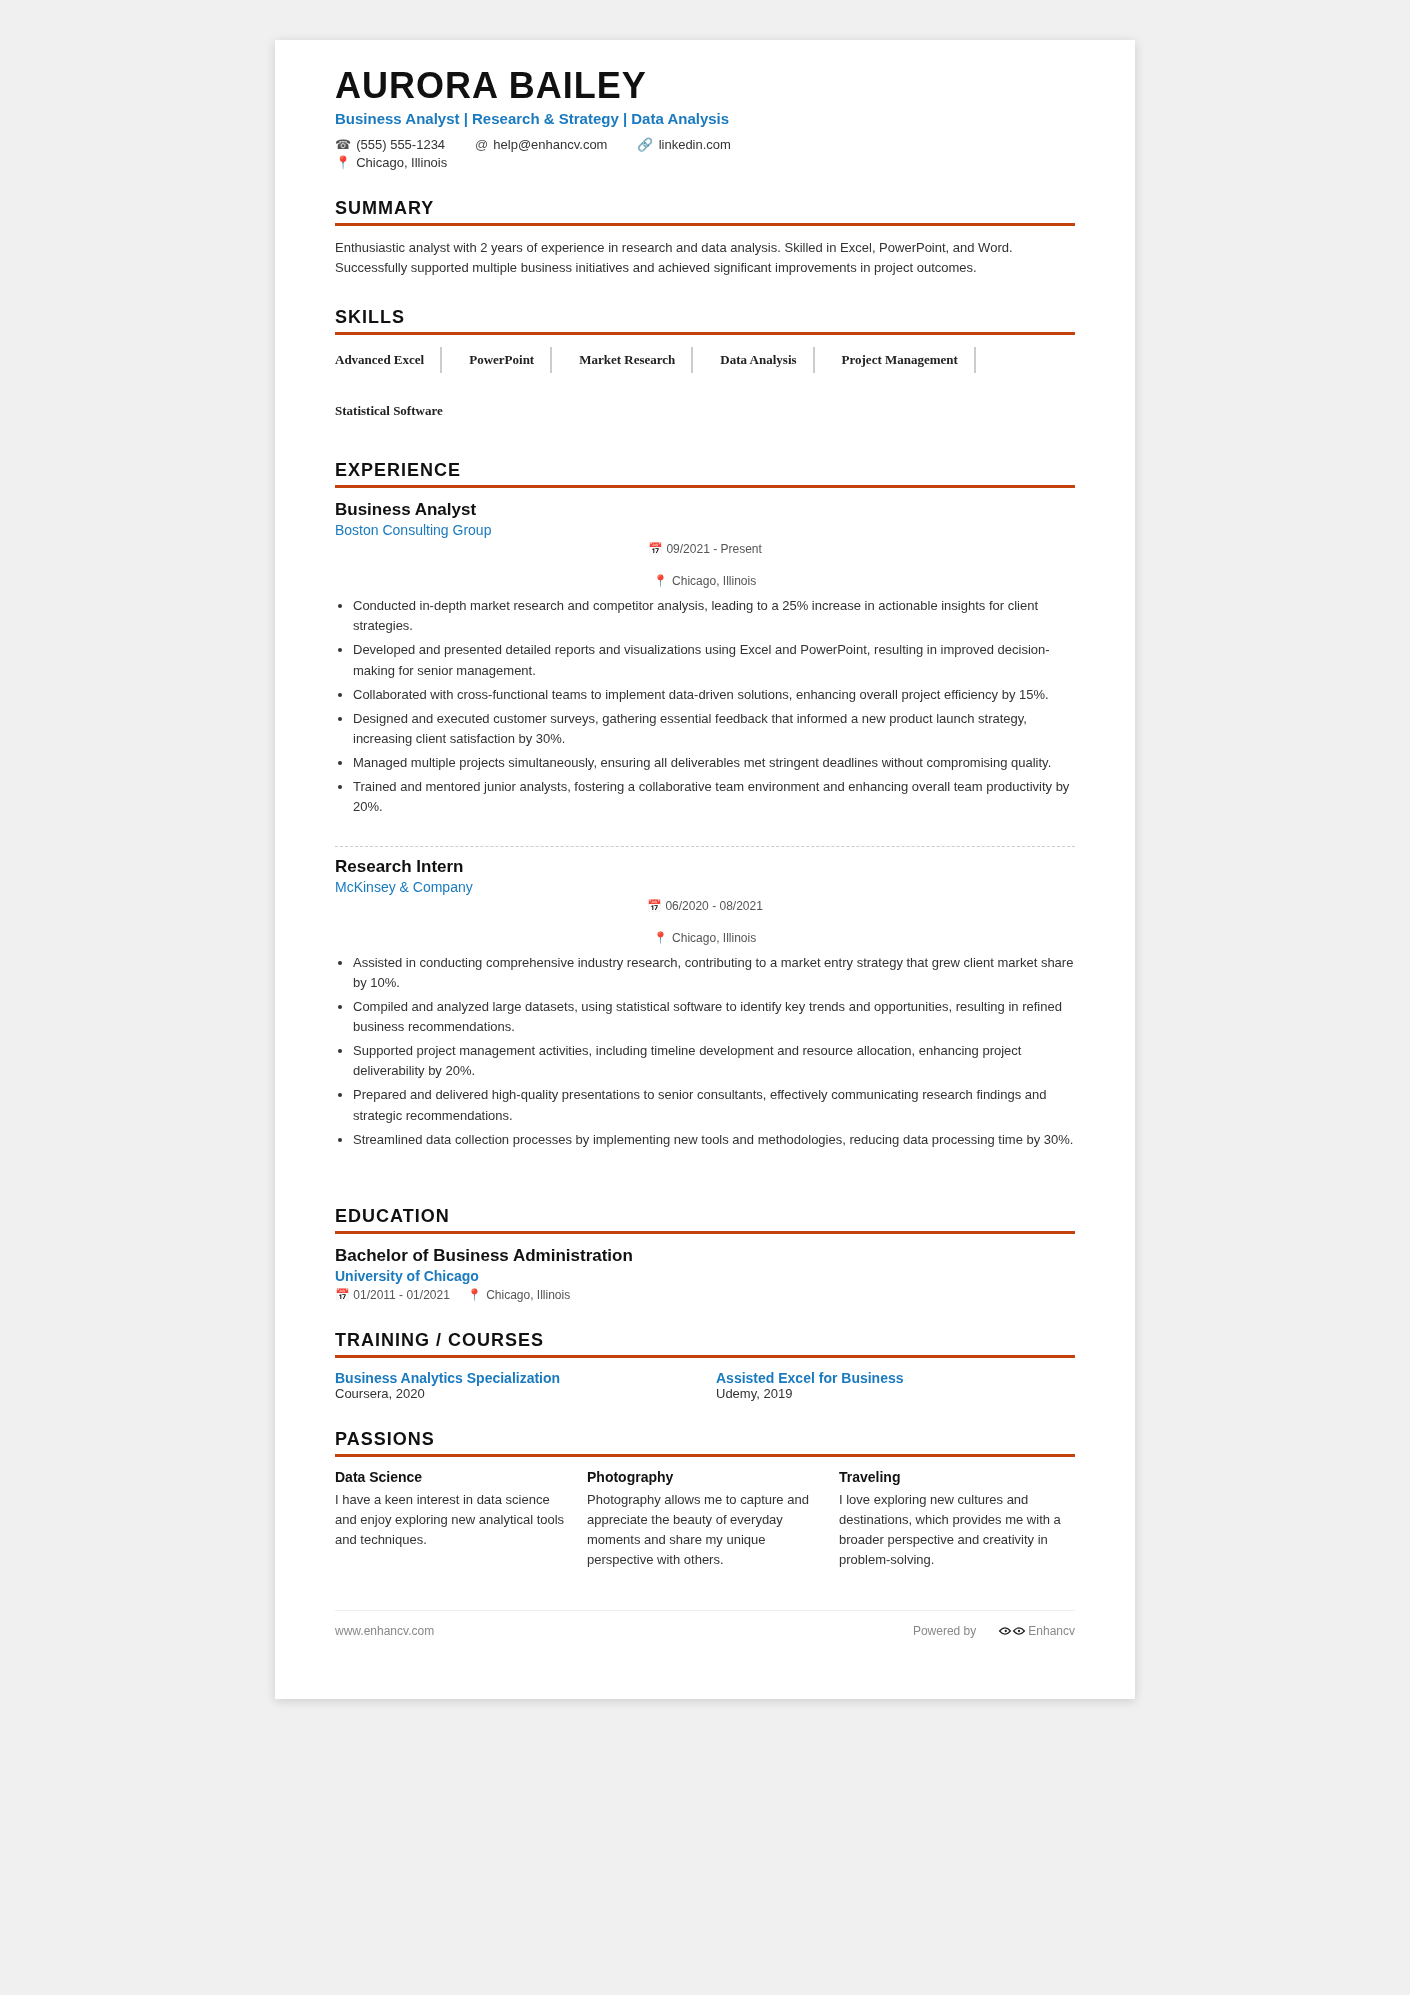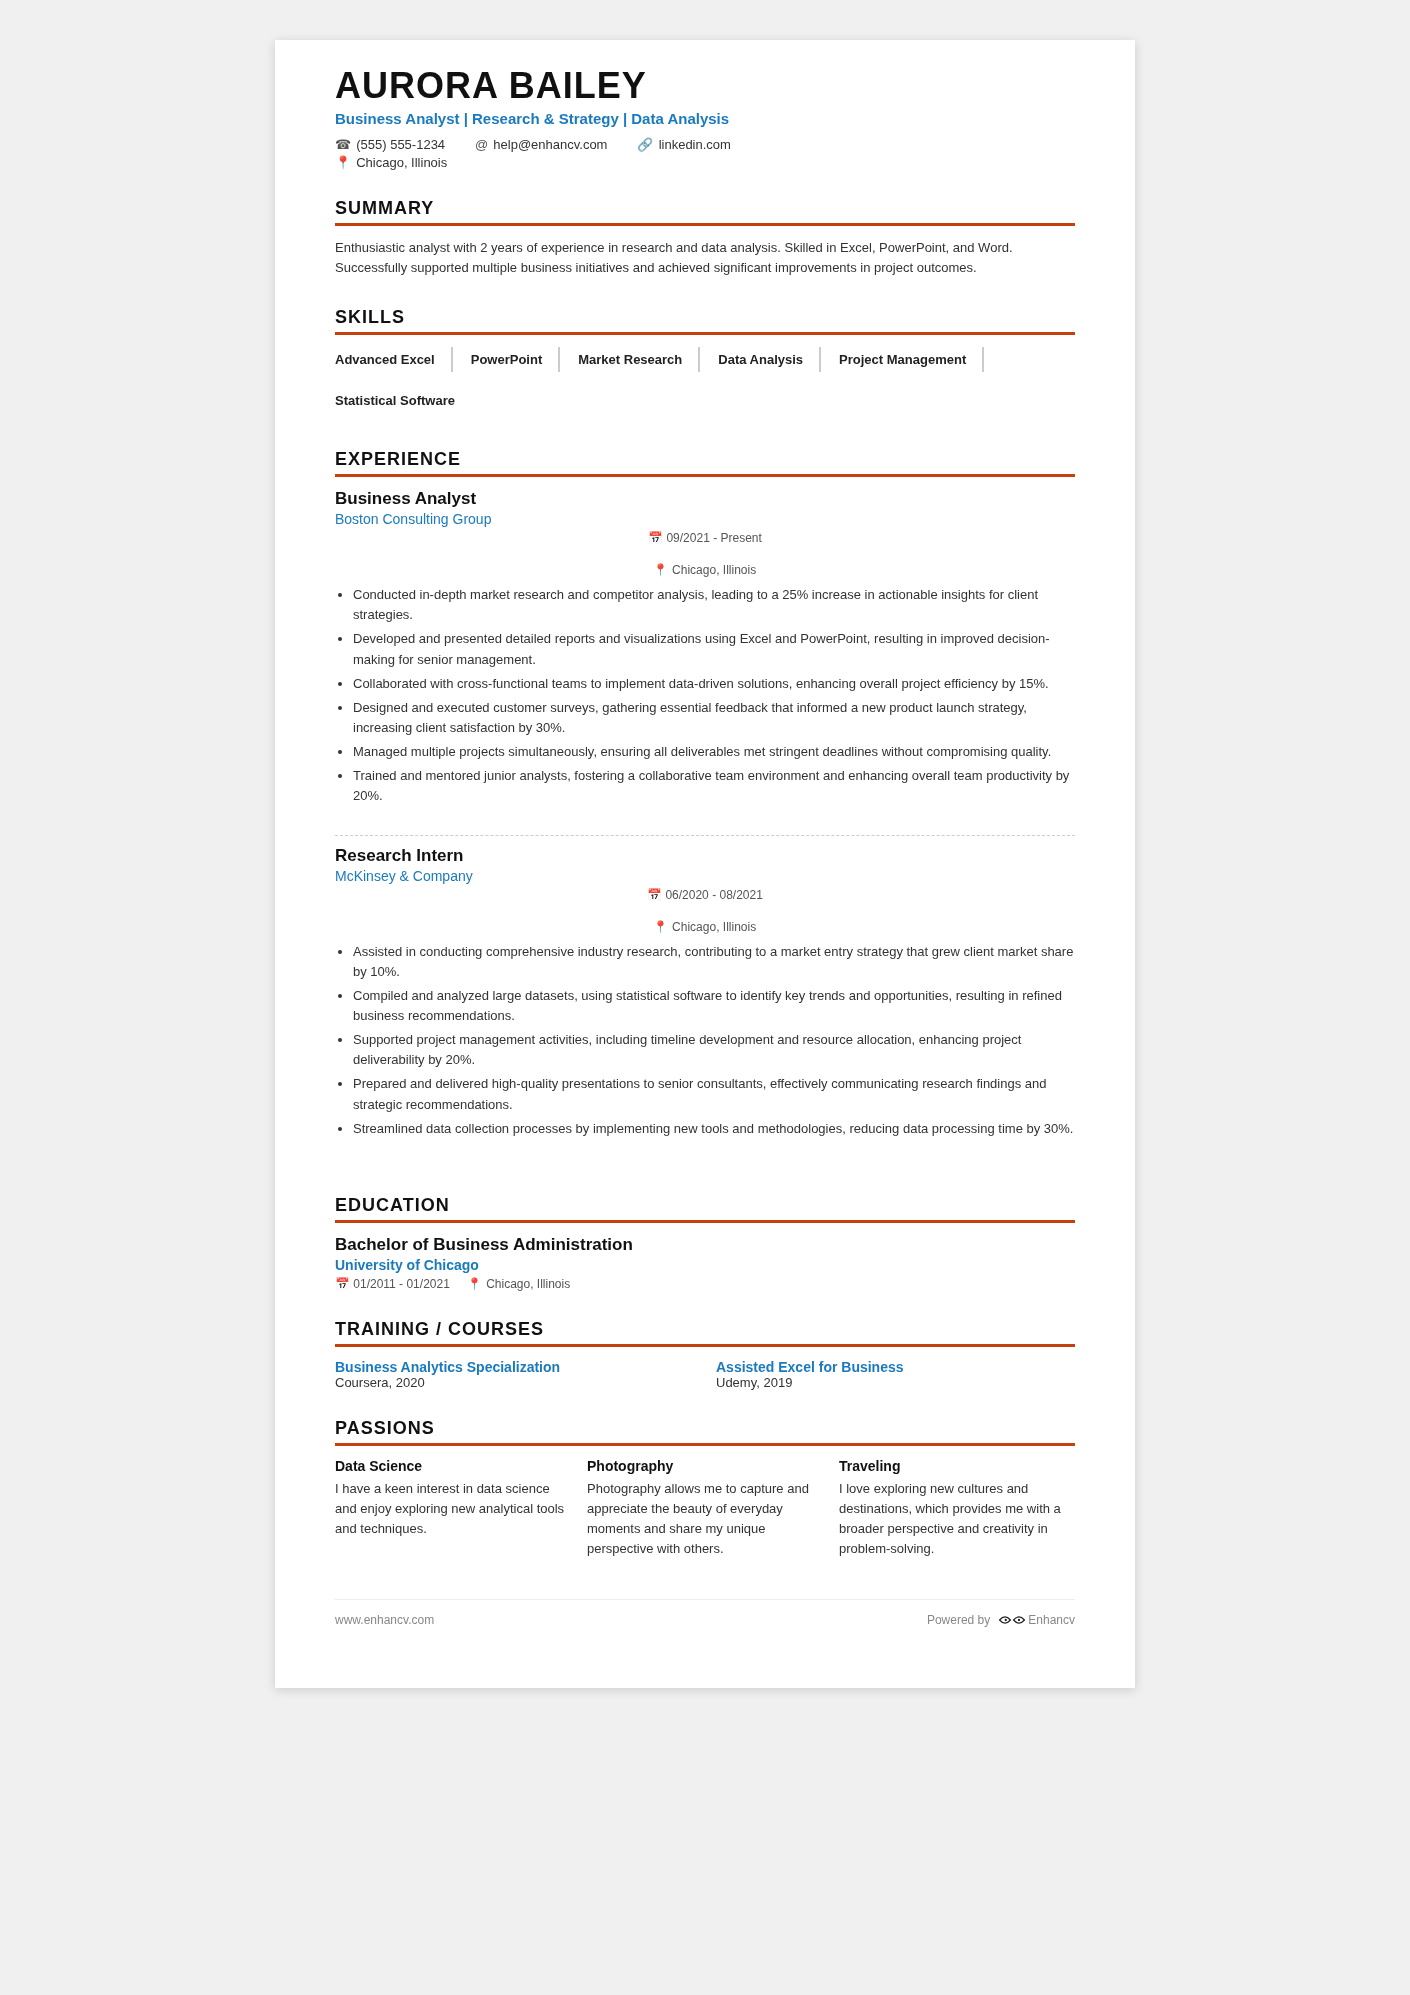--- a/index.html
+++ b/index.html
@@ -61,21 +61,22 @@
       margin-bottom: 12px;
     }
     .summary-text {
       font-size: 13px;
       color: #333;
       line-height: 1.6;
     }
     .skills-row {
       display: flex;
       flex-wrap: wrap;
-      gap: 8px;
+      gap: 17px;
+      font-family: Liberation Serif, serif;
     }
     .skill-item {
       font-size: 13px;
       font-weight: 700;
       color: #222;
       padding: 5px 16px 5px 0;
       margin-right: 10px;
       border-right: 2px solid #ccc;
       margin-bottom: 8px;
     }
@@ -177,21 +178,21 @@
       justify-content: space-between;
       align-items: center;
       font-size: 12px;
       color: #888;
       border-top: 1px solid #eee;
       padding-top: 12px;
     }
     .footer-powered {
       display: flex;
       align-items: center;
-      gap: 8px;
+      gap: 22px;
       font-size: 12px;
       color: #888;
     }
     .enhancv-logo {
       display: inline-flex;
       align-items: center;
       gap: 2px;
     }
     .enhancv-logo svg {
       width: 28px;

